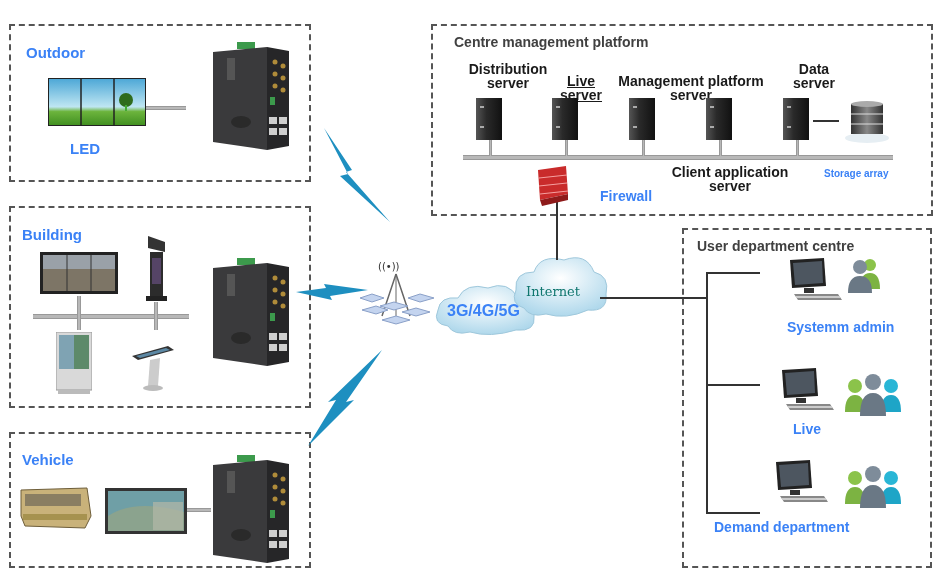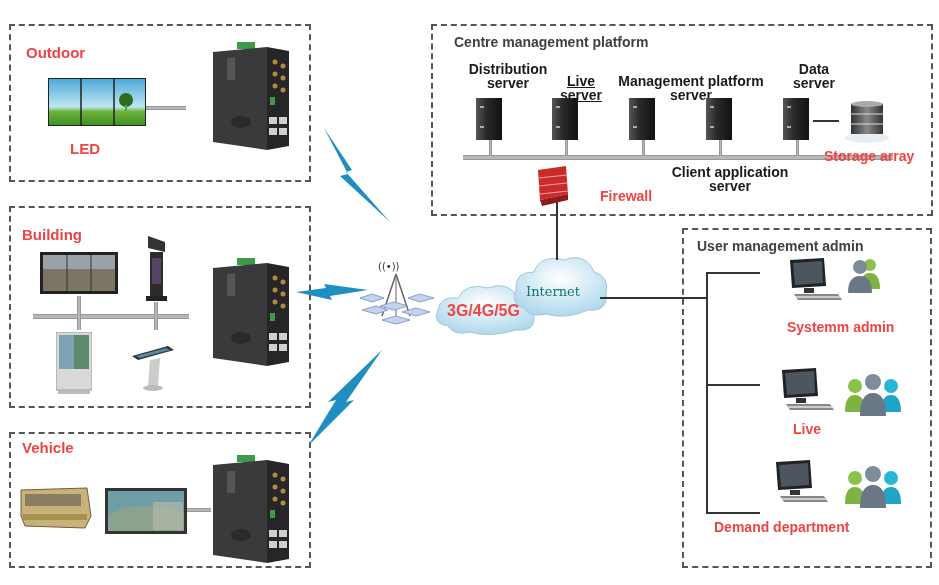--- a/index.html
+++ b/index.html
@@ -1,20 +1,20 @@
 <!DOCTYPE html>
 <html><head>
 <meta charset="utf-8">
 <style>
   * { box-sizing: border-box; margin: 0; padding: 0; }
   html, body { width: 939px; height: 585px; background: #ffffff; overflow: hidden; }
   body { position: relative; font-family: "Liberation Sans", "DejaVu Sans", sans-serif; color: #1a1a1a; }
   .abs { position: absolute; }
   .dashbox { position: absolute; border: 2px dashed #555; }
-  .lbl { position: absolute; font-weight: bold; font-size: 15px; color: #ef4444; white-space: nowrap; line-height: 1; }
+  .lbl { position: absolute; font-weight: bold; font-size: 15px; color: #3b82f6; white-space: nowrap; line-height: 1; }
   .red-title { position: absolute; font-weight: bold; font-size: 14px; color: #404040; white-space: nowrap; }
   .srv-lbl { position: absolute; font-weight: bold; font-size: 14px; line-height: 14px; text-align: center; white-space: nowrap; margin-left: 16px; }
   .hline { position: absolute; background: #b8b8b8; height: 5px; border-top: 1px solid #999; border-bottom: 1px solid #999; }
   .vline { position: absolute; background: #b8b8b8; width: 4px; border-left: 1px solid #999; border-right: 1px solid #999; }
   .blk { position: absolute; background: #333; }
   svg { display: block; }
 </style>
 </head>
 <body>
 
@@ -139,21 +139,21 @@
     <g fill="#cfcfcf">
         <rect x="56" y="75" width="8" height="7"></rect>
         <rect x="66" y="75" width="8" height="7"></rect>
         <rect x="56" y="86" width="8" height="7"></rect>
         <rect x="66" y="86" width="8" height="7"></rect>
       </g>
   </svg>
 </div>
 
 <div class="dashbox" style="left:9px;top:432px;width:302px;height:136px;"></div>
-<div class="lbl" style="left:22px;top:440px;">Vehicle</div>
+<div class="lbl" style="left:22px;top:452px;">Vehicle</div>
 <div class="abs" style="left:19px;top:486px;width:74px;height:44px;">
   <svg width="74" height="44">
       <path d="M2,4 L68,2 L72,30 L66,42 L6,40 L2,30 Z" fill="#c9b27a" stroke="#6e5e3a"></path>
       <rect x="6" y="8" width="56" height="12" fill="#8a7e62"></rect>
       <rect x="4" y="28" width="64" height="6" fill="#a6924f"></rect>
     </svg>
 </div>
 <div class="abs" style="left:105px;top:488px;width:82px;height:46px;">
   <svg width="82" height="46">
       <rect width="82" height="46" fill="#333"></rect>
@@ -305,37 +305,37 @@
       <ellipse cx="24" cy="4" rx="16" ry="3" fill="#aaa"></ellipse>
     </svg>
 </div>
 
 <div class="hline" style="left:463px;top:155px;width:430px;height:5px;"></div>
 <div class="vline" style="left:489px;top:140px;height:16px;width:3px;"></div>
 <div class="vline" style="left:565px;top:140px;height:16px;width:3px;"></div>
 <div class="vline" style="left:642px;top:140px;height:16px;width:3px;"></div>
 <div class="vline" style="left:719px;top:140px;height:16px;width:3px;"></div>
 <div class="vline" style="left:796px;top:140px;height:16px;width:3px;"></div>
-<div class="lbl" style="left:824px;top:149px;font-size:14px;text-align:right;">Storage array</div>
+<div class="lbl" style="left:824px;top:169px;font-size:10px;text-align:right;">Storage array</div>
 
 <div class="abs" style="left:536px;top:166px;width:34px;height:40px;">
   <svg width="34" height="40">
       <polygon points="2,4 30,0 32,28 4,34" fill="#c92b2b"></polygon>
       <g stroke="#f5a0a0" stroke-width="1">
         <line x1="3" y1="12" x2="31" y2="9"></line>
         <line x1="3" y1="20" x2="31" y2="17"></line>
         <line x1="4" y1="28" x2="32" y2="25"></line>
       </g>
       <polygon points="4,34 32,28 32,34 6,40" fill="#8e1a1a"></polygon>
     </svg>
 </div>
 <div class="lbl" style="left:588px;top:189px;font-size:14px;margin-left:12px;">Firewall</div>
 
 <div class="dashbox" style="left:682px;top:228px;width:250px;height:340px;"></div>
-<div class="red-title" style="left:697px;top:238px;">User management admin</div>
+<div class="red-title" style="left:697px;top:238px;">User department centre</div>
 <div class="blk" style="left:706px;top:272px;width:2px;height:242px;"></div>
 <div class="blk" style="left:706px;top:272px;width:54px;height:2px;"></div>
 <div class="blk" style="left:706px;top:384px;width:54px;height:2px;"></div>
 <div class="blk" style="left:706px;top:512px;width:54px;height:2px;"></div>
 
 <div class="abs" style="left:786px;top:258px;width:58px;height:46px;">
   <svg width="58" height="46">
       <polygon points="4,2 38,0 40,28 6,30" fill="#222"></polygon>
       <polygon points="7,5 36,3 37,25 9,27" fill="#4d5660"></polygon>
       <rect x="18" y="30" width="10" height="5" fill="#333"></rect>

